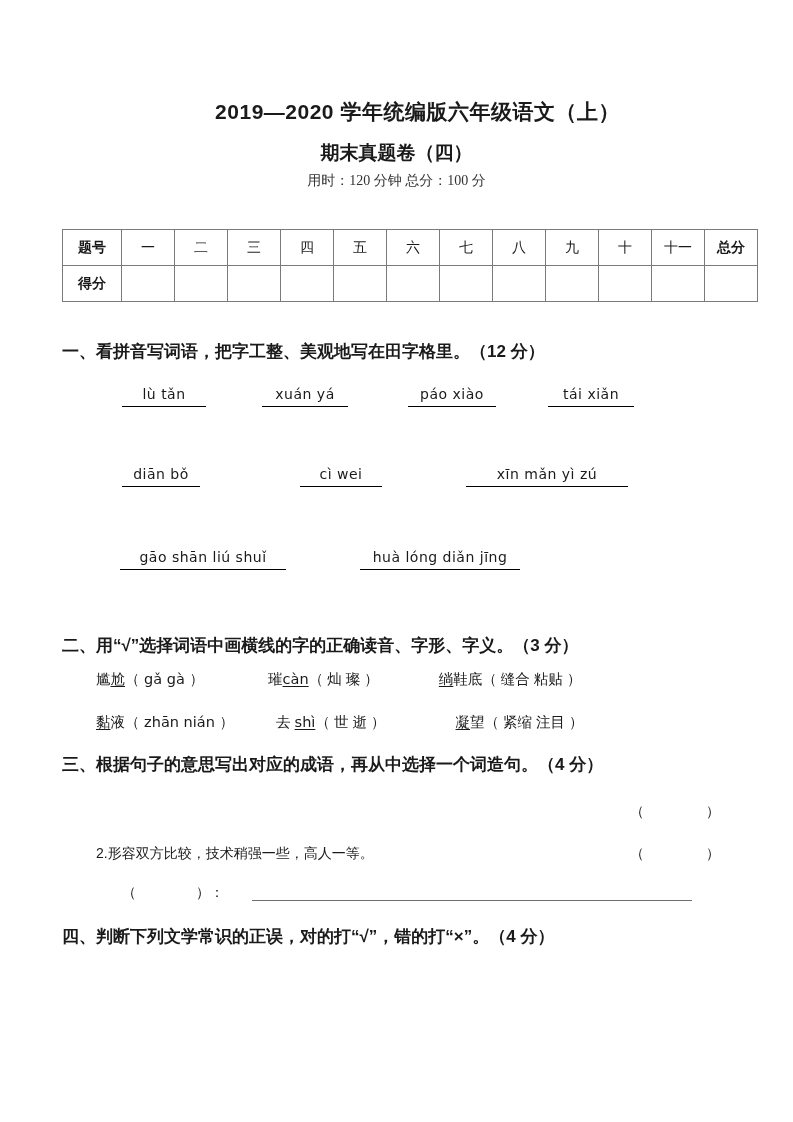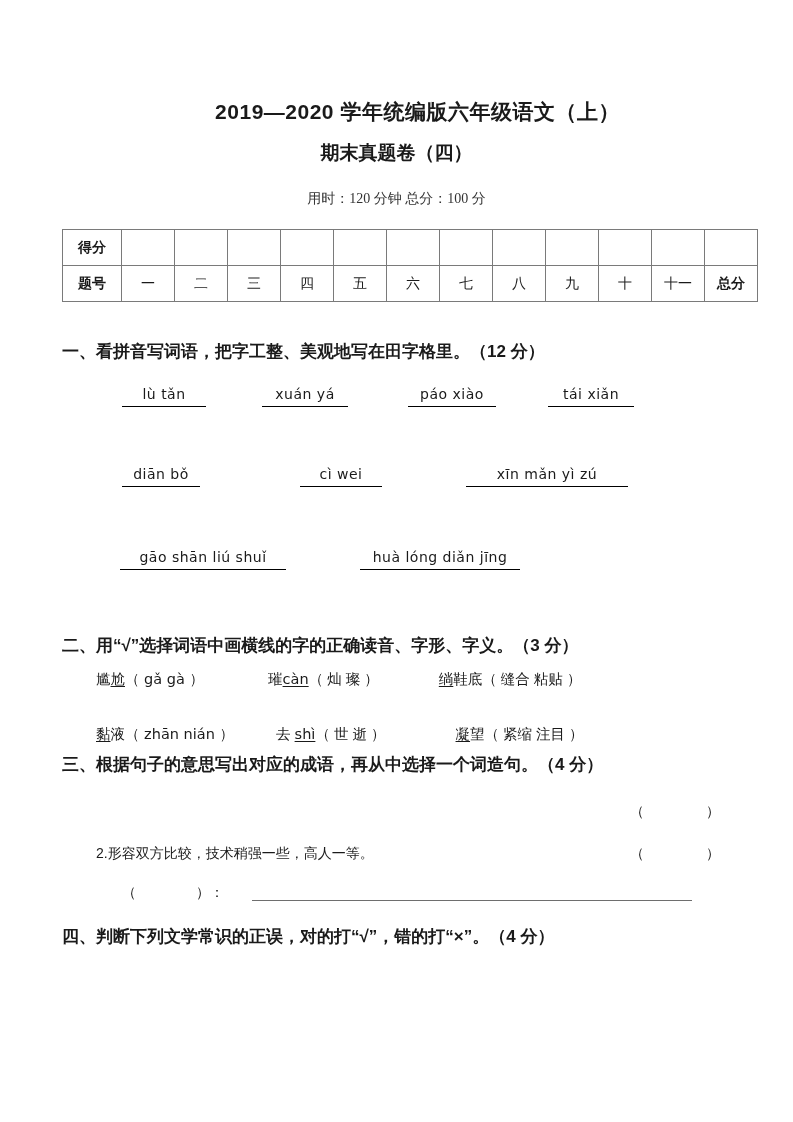--- a/index.html
+++ b/index.html
@@ -33,21 +33,21 @@
     position: absolute;
     top: 140px;
     left: 0;
     width: 793px;
     text-align: center;
     font-size: 19px;
     font-weight: bold;
   }
   .title-info {
     position: absolute;
-    top: 190px;
+    top: 172px;
     left: 0;
     width: 793px;
     text-align: center;
     font-size: 14px;
     font-family: "Liberation Serif", "DejaVu Serif", serif;
     color: #333;
   }
 
   
   .score-table {
@@ -138,50 +138,50 @@
 <body>
 
 <div class="page">
 
   <div class="title-main">2019—2020 学年统编版六年级语文（上）</div>
   <div class="title-sub">期末真题卷（四）</div>
   <div class="title-info">用时：120 分钟  总分：100 分</div>
 
   <table class="score-table">
     <tbody>
-      <tr>
-        <td class="label">得分</td>
-        <td></td>
-        <td></td>
-        <td></td>
-        <td></td>
-        <td></td>
-        <td></td>
-        <td></td>
-        <td></td>
-        <td></td>
-        <td></td>
-        <td></td>
-        <td></td>
-      </tr>
       <tr>
         <td class="label">题号</td>
         <td>一</td>
         <td>二</td>
         <td>三</td>
         <td>四</td>
         <td>五</td>
         <td>六</td>
         <td>七</td>
         <td>八</td>
         <td>九</td>
         <td>十</td>
         <td>十一</td>
         <td class="total">总分</td>
       </tr>
+      <tr>
+        <td class="label">得分</td>
+        <td></td>
+        <td></td>
+        <td></td>
+        <td></td>
+        <td></td>
+        <td></td>
+        <td></td>
+        <td></td>
+        <td></td>
+        <td></td>
+        <td></td>
+        <td></td>
+      </tr>
     </tbody>
   </table>
 
   <div class="sec-head" style="top:340px;">一、看拼音写词语，把字工整、美观地写在田字格里。（12 分）</div>
 
   <div class="pinyin-item" style="top:385px; left:122px; width:84px;">lù  tǎn</div>
   <div class="pinyin-item" style="top:385px; left:262px; width:86px;">xuán  yá</div>
   <div class="pinyin-item" style="top:385px; left:408px; width:88px;">páo  xiào</div>
   <div class="pinyin-item" style="top:385px; left:548px; width:86px;">tái  xiǎn</div>
 
@@ -195,21 +195,21 @@
   <div class="sec-head" style="top:634px;">二、用“√”选择词语中画横线的字的正确读音、字形、字义。（3 分）</div>
 
   <div class="choice-row" style="top:670px;">
     <span class="choice-item"><span>尴</span><span class="u">尬</span><span></span><span class="py">（ gǎ   gà ）</span></span>
     <span style="display:inline-block;width:56px;"></span>
     <span class="choice-item"><span>璀</span><span class="u py">càn</span><span></span><span>（ 灿   璨 ）</span></span>
     <span style="display:inline-block;width:52px;"></span>
     <span class="choice-item"><span></span><span class="u">绱</span><span>鞋底</span><span>（ 缝合   粘贴 ）</span></span>
   </div>
 
-  <div class="choice-row" style="top:713px;margin-top:12px;">
+  <div class="choice-row" style="top:713px;">
     <span class="choice-item"><span></span><span class="u">黏</span><span>液</span><span class="py">（ zhān   nián ）</span></span>
     <span style="display:inline-block;width:34px;"></span>
     <span class="choice-item"><span>去 </span><span class="u py">shì</span><span></span><span>（ 世   逝 ）</span></span>
     <span style="display:inline-block;width:62px;"></span>
     <span class="choice-item"><span></span><span class="u">凝</span><span>望</span><span>（ 紧缩   注目 ）</span></span>
   </div>
 
   <div class="sec-head" style="top:753px;">三、根据句子的意思写出对应的成语，再从中选择一个词造句。（4 分）</div>
 
   <span class="paren-slot" style="top:803px; left:630px;">（</span>

